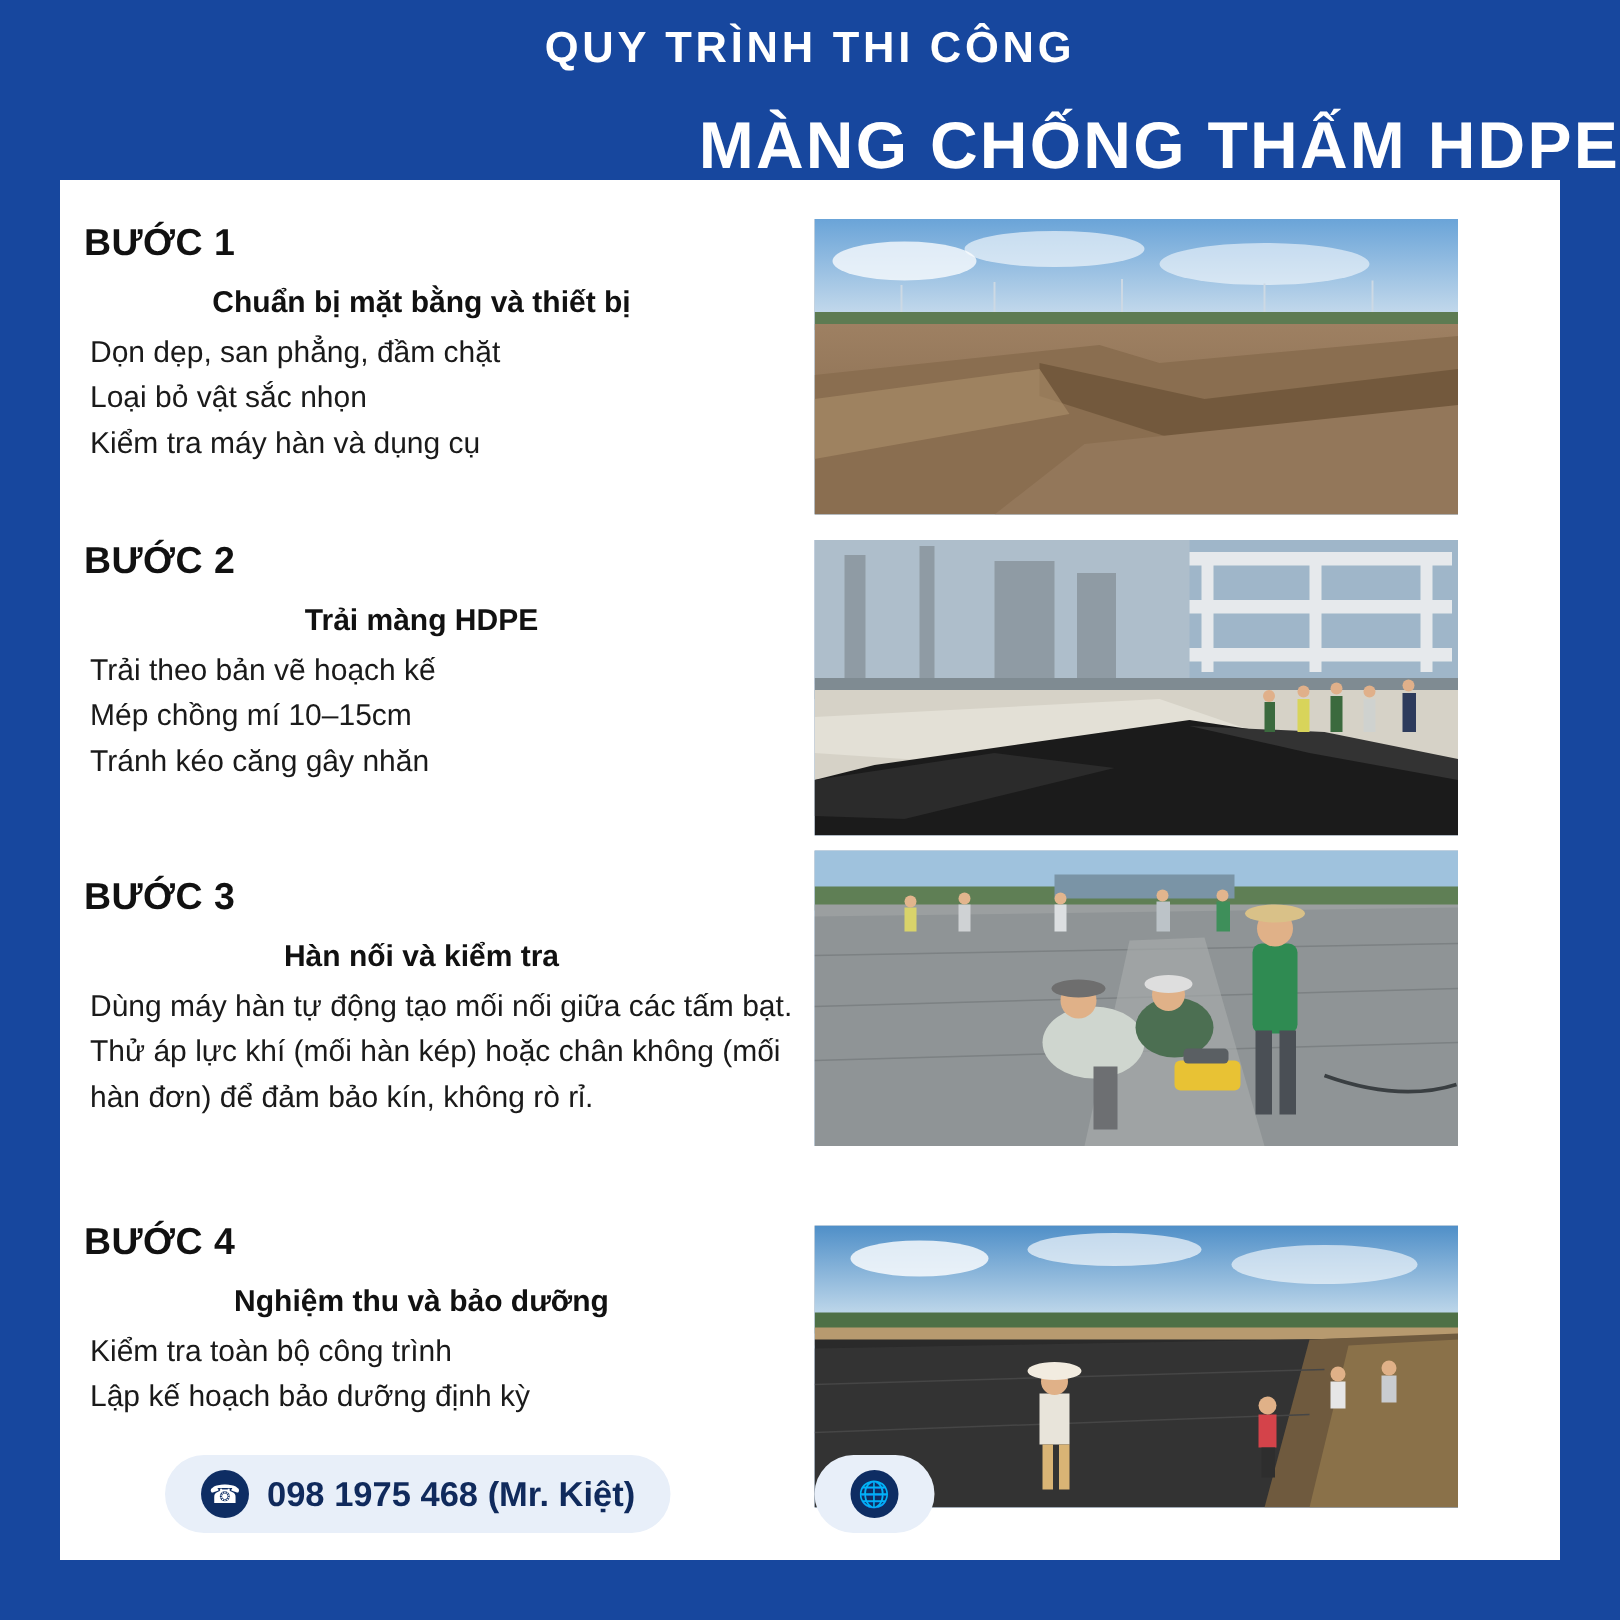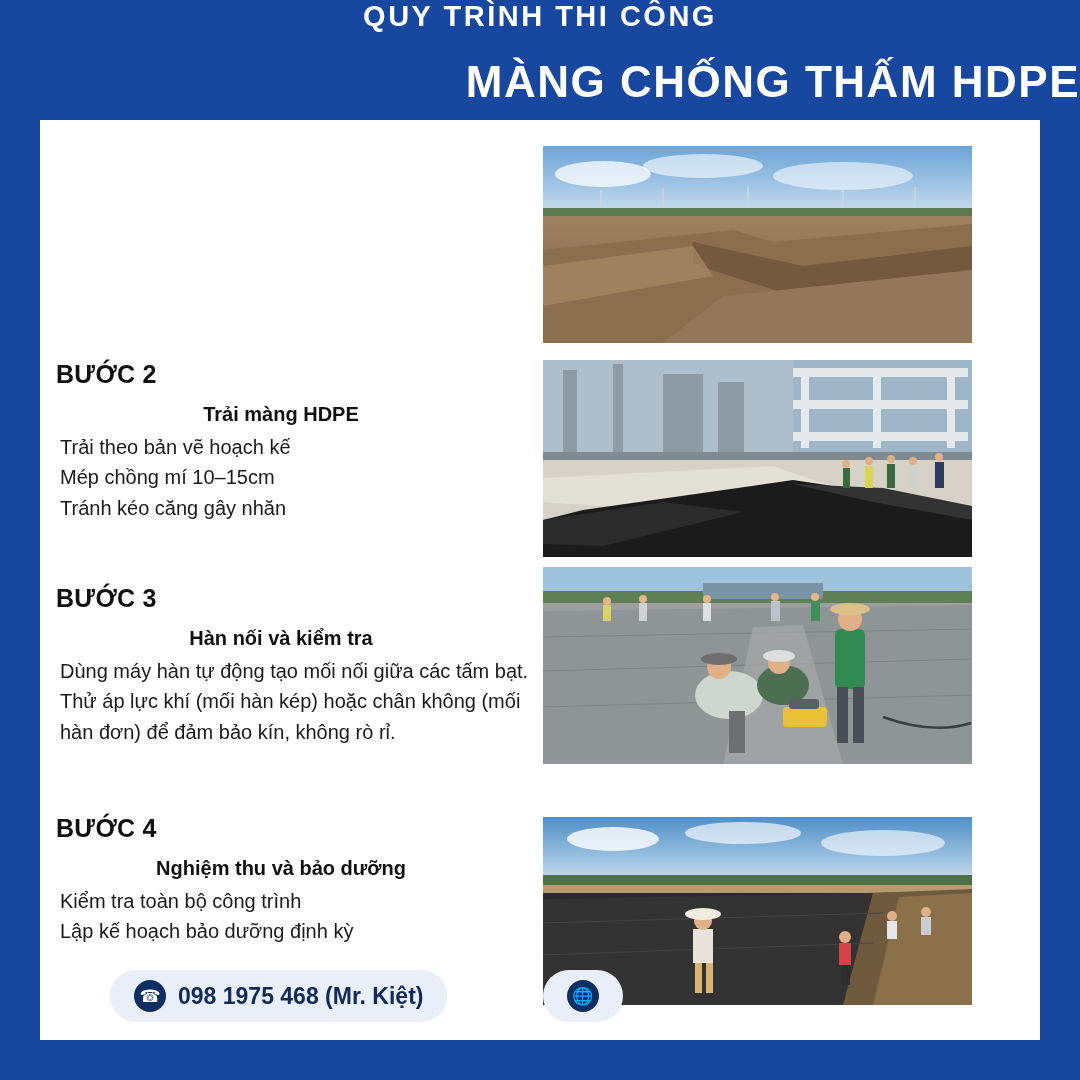--- a/index.html
+++ b/index.html
@@ -15,20 +15,21 @@
   .poster {
     position: relative;
     width: 1080px;
     height: 1080px;
     background: #17479e;
     padding: 0;
   }
 
   
   .header {
+    padding-top: 16px;
     text-align: center;
     color: #ffffff;
   }
   .header .line1 {
     font-size: 29px;
     font-weight: bold;
     letter-spacing: 2.5px;
     color: #ffffff;
   }
   .header .line2 {
@@ -165,20 +166,29 @@
 
   <div class="header">
     <div class="line1">QUY TRÌNH THI CÔNG</div>
     <div class="line2">MÀNG CHỐNG THẤM HDPE</div>
   </div>
 
   <div class="card">
 
     <div class="steps">
 
+      <div class="step step-1">
+        <div class="step-title">BƯỚC 1</div>
+        <div class="step-sub">Chuẩn bị mặt bằng và thiết bị</div>
+        <div class="step-lines">
+          <div>Dọn dẹp, san phẳng, đầm chặt</div>
+          <div>Loại bỏ vật sắc nhọn</div>
+          <div>Kiểm tra máy hàn và dụng cụ</div>
+        </div>
+      </div>
 
       <div class="step step-2">
         <div class="step-title">BƯỚC 2</div>
         <div class="step-sub">Trải màng HDPE</div>
         <div class="step-lines">
           <div>Trải theo bản vẽ hoạch kế</div>
           <div>Mép chồng mí 10–15cm</div>
           <div>Tránh kéo căng gây nhăn</div>
         </div>
       </div>

